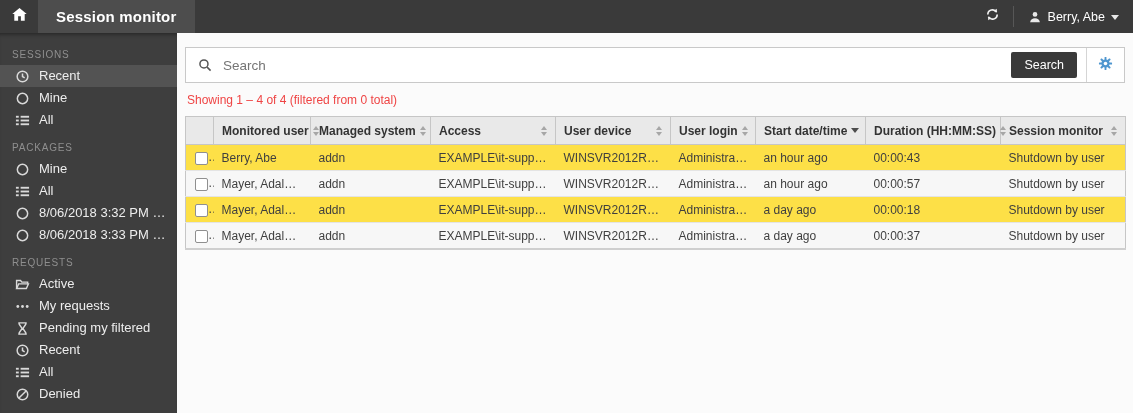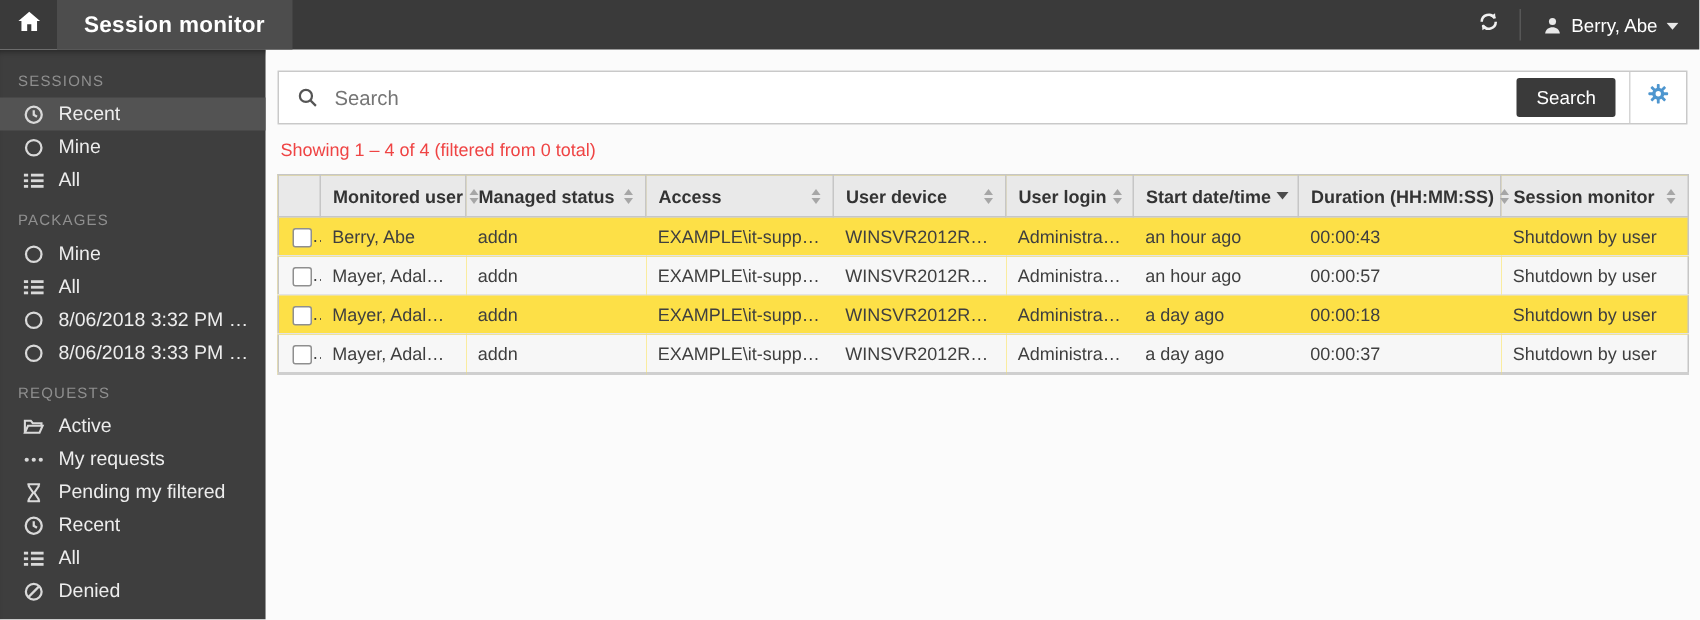--- a/index.html
+++ b/index.html
@@ -273,21 +273,21 @@
               <div class="th-inner">
                 <span>Monitored user</span>
                 <span class="sort">
                   <i class="up"></i>
                   <i class="down"></i>
                 </span>
               </div>
             </th>
             <th>
               <div class="th-inner">
-                <span>Managed status</span>
+                <span>Managed system</span>
                 <span class="sort">
                   <i class="up"></i>
                   <i class="down"></i>
                 </span>
               </div>
             </th>
             <th>
               <div class="th-inner">
                 <span>Access</span>
                 <span class="sort">

